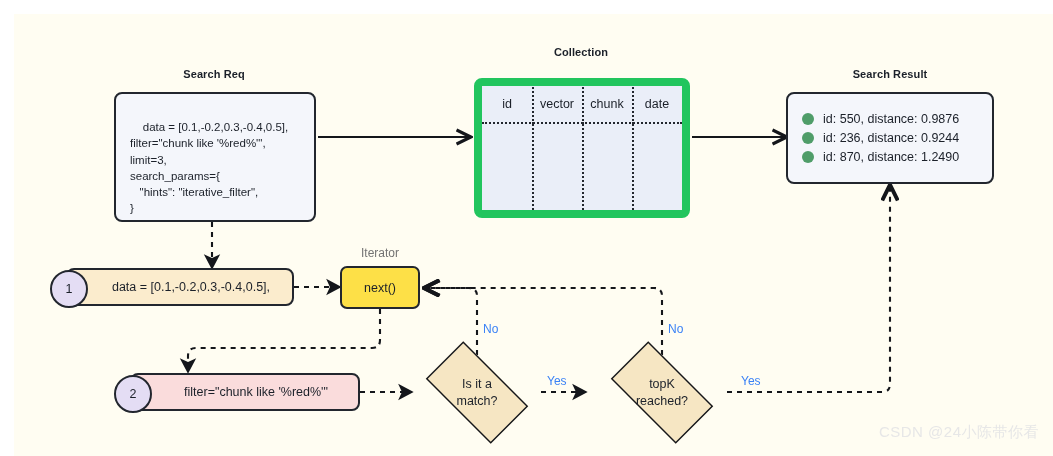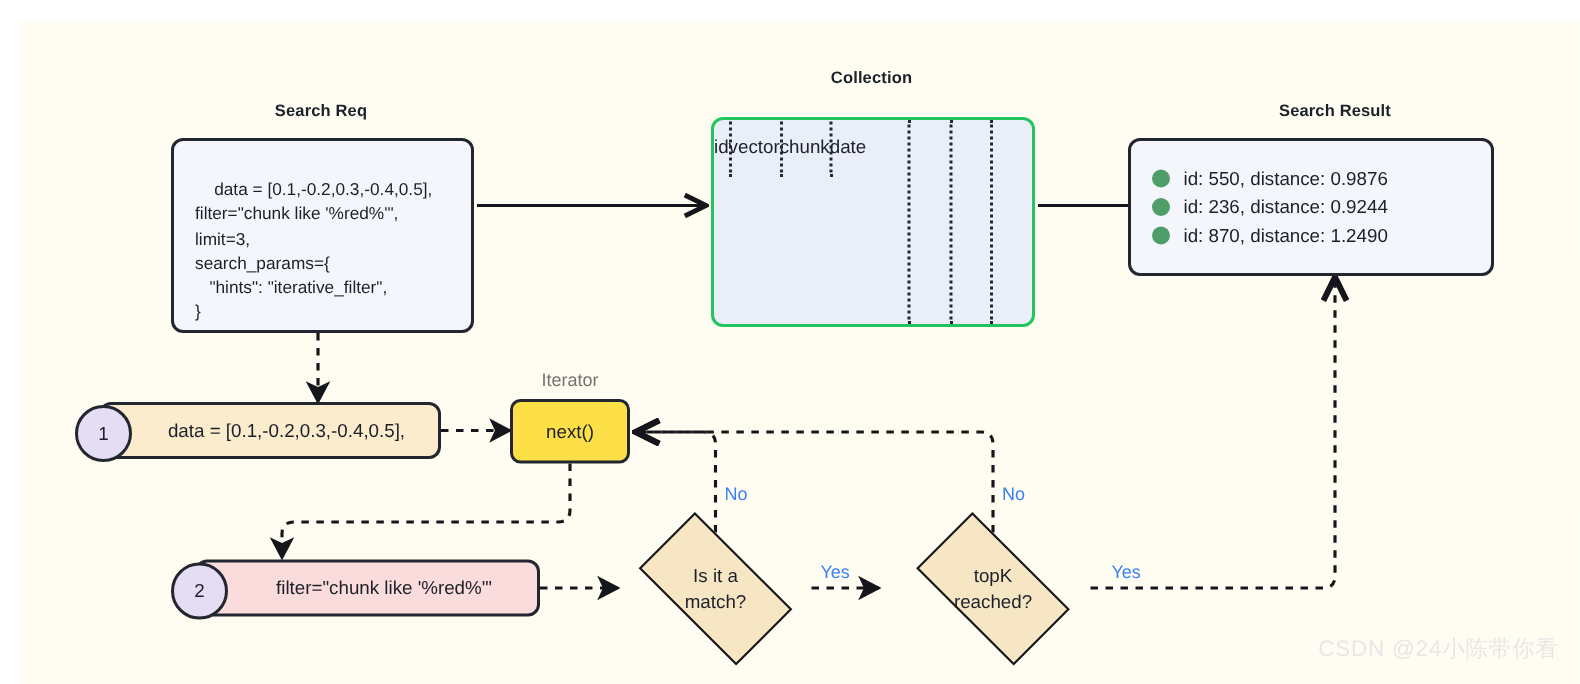--- a/index.html
+++ b/index.html
@@ -32,22 +32,22 @@
   
   .codebox{
     background:#f4f6fb;border:2px solid #22262e;border-radius:8px;
     padding:9px 12px 8px 14px;
     font-size:11.5px;line-height:16.2px;color:#1b2029;
     white-space:pre;
   }
 
   
   .collection{
-    background:#eaeef8;border:2px solid #22c55e;border-radius:8px;
-    display:flex;flex-direction:row;overflow:hidden;
+    background:#eaeef8;border:8px solid #22c55e;border-radius:8px;
+    display:flex;flex-direction:column;overflow:hidden;
   }
   .collection .hdr{display:flex;height:36px;}
   .collection .hdr .cell{
     flex:1;display:flex;align-items:center;justify-content:center;
     font-size:12.5px;color:#1b2029;position:relative;
   }
   .collection .hdr .cell + .cell::before{
     content:"";position:absolute;left:0;top:-2px;bottom:-2px;width:0;
     border-left:2px dotted #22262e;
   }
@@ -179,21 +179,21 @@
     <div class="hline"></div>
     <div class="body">
       <div class="cell"></div>
       <div class="cell"></div>
       <div class="cell"></div>
       <div class="cell"></div>
     </div>
   </div>
 
   <div class="title" style="left:790px;top:68px;width:200px;">Search Result</div>
-  <div class="node resultbox" style="left:752px;top:92px;width:244px;height:92px;">
+  <div class="node resultbox" style="left:786px;top:92px;width:208px;height:92px;">
     <div class="resrow">
       <span class="dot"></span>
       <span>id: 550, distance: 0.9876</span>
     </div>
     <div class="resrow">
       <span class="dot"></span>
       <span>id: 236, distance: 0.9244</span>
     </div>
     <div class="resrow">
       <span class="dot"></span>

